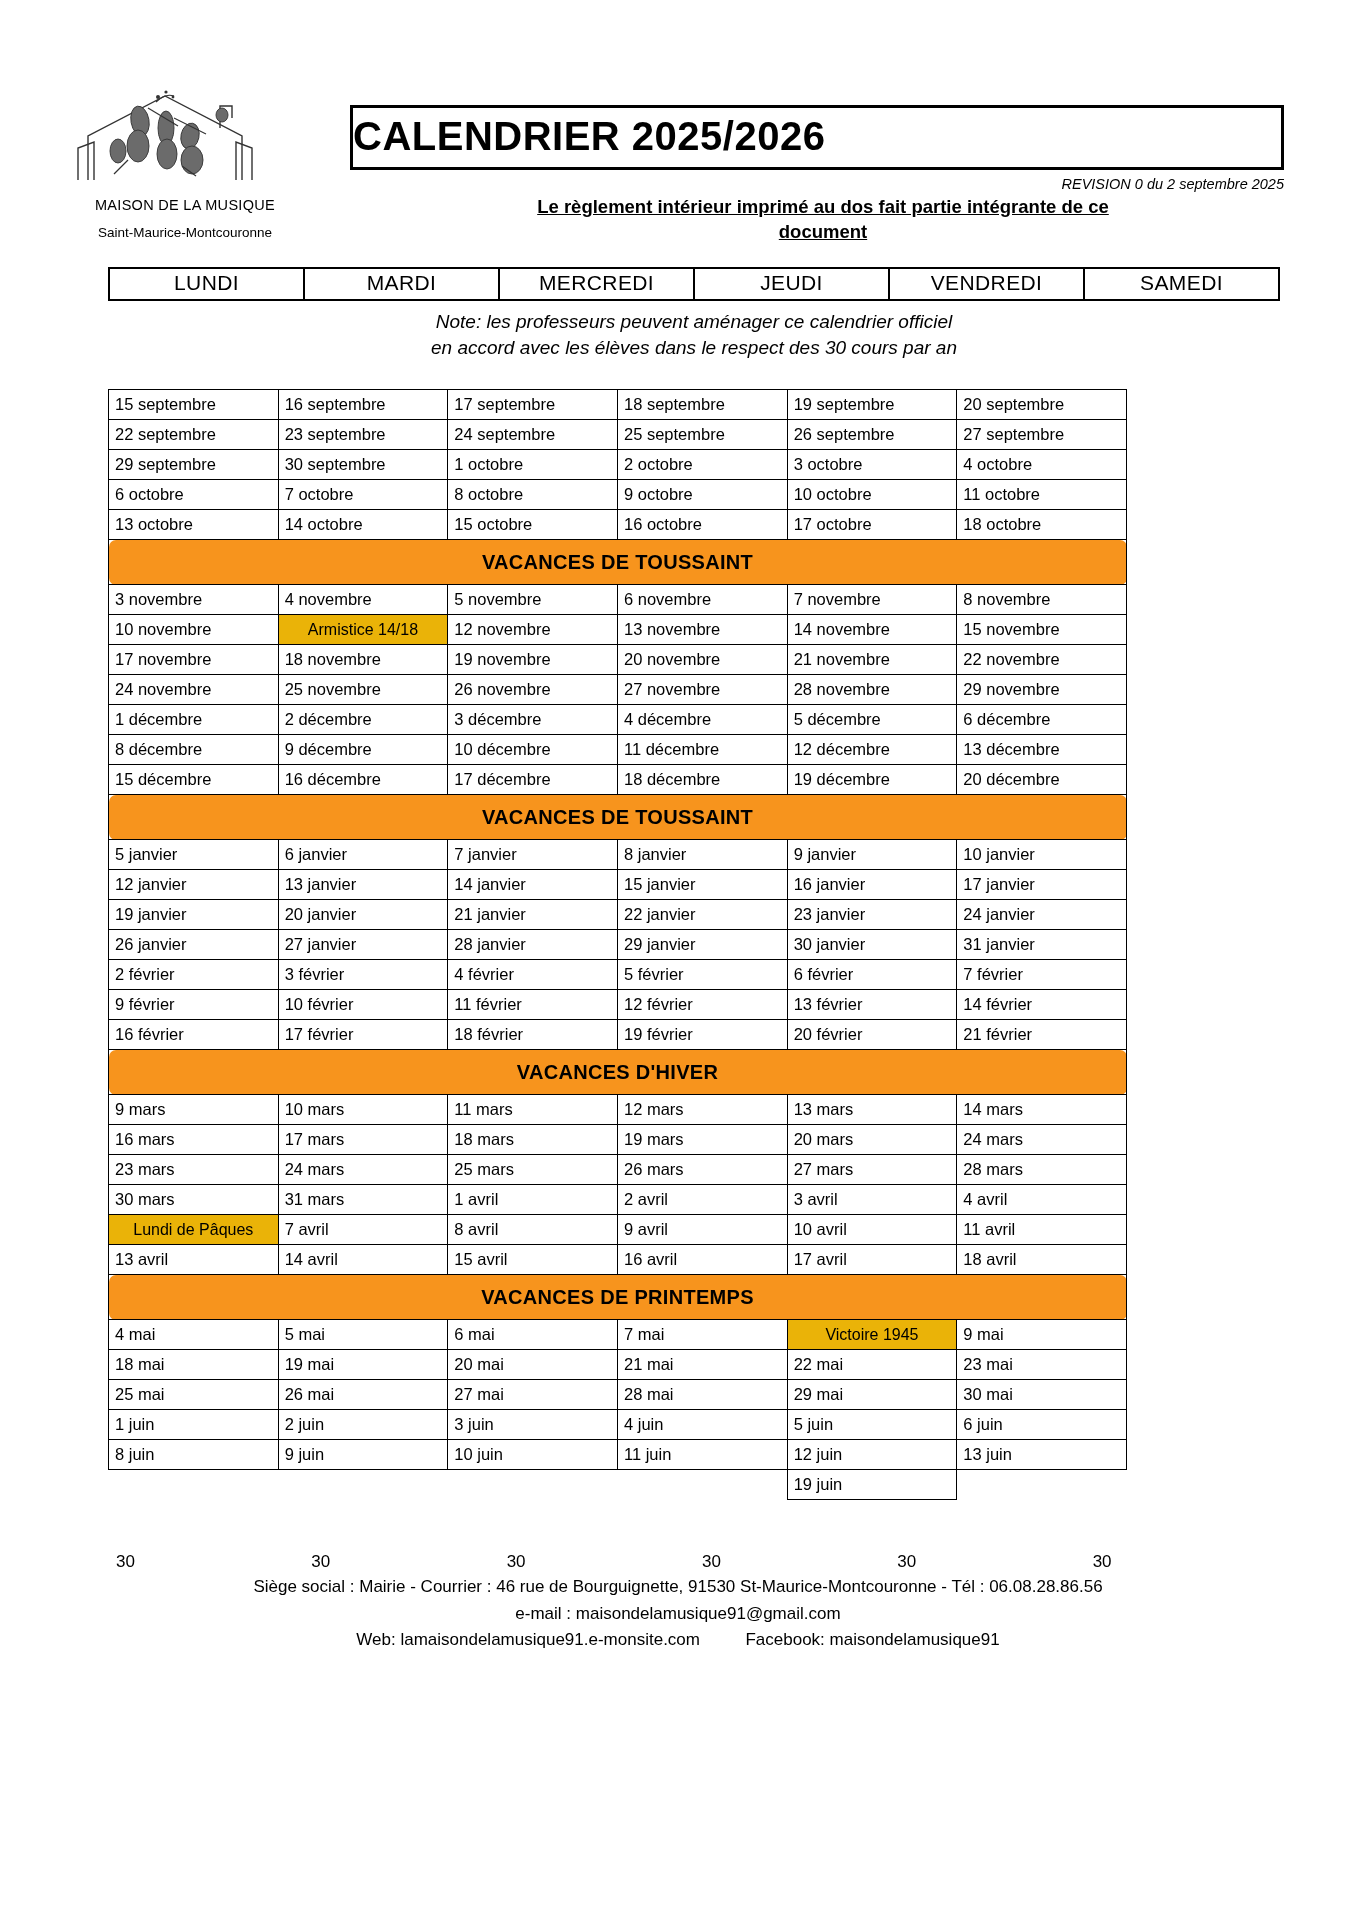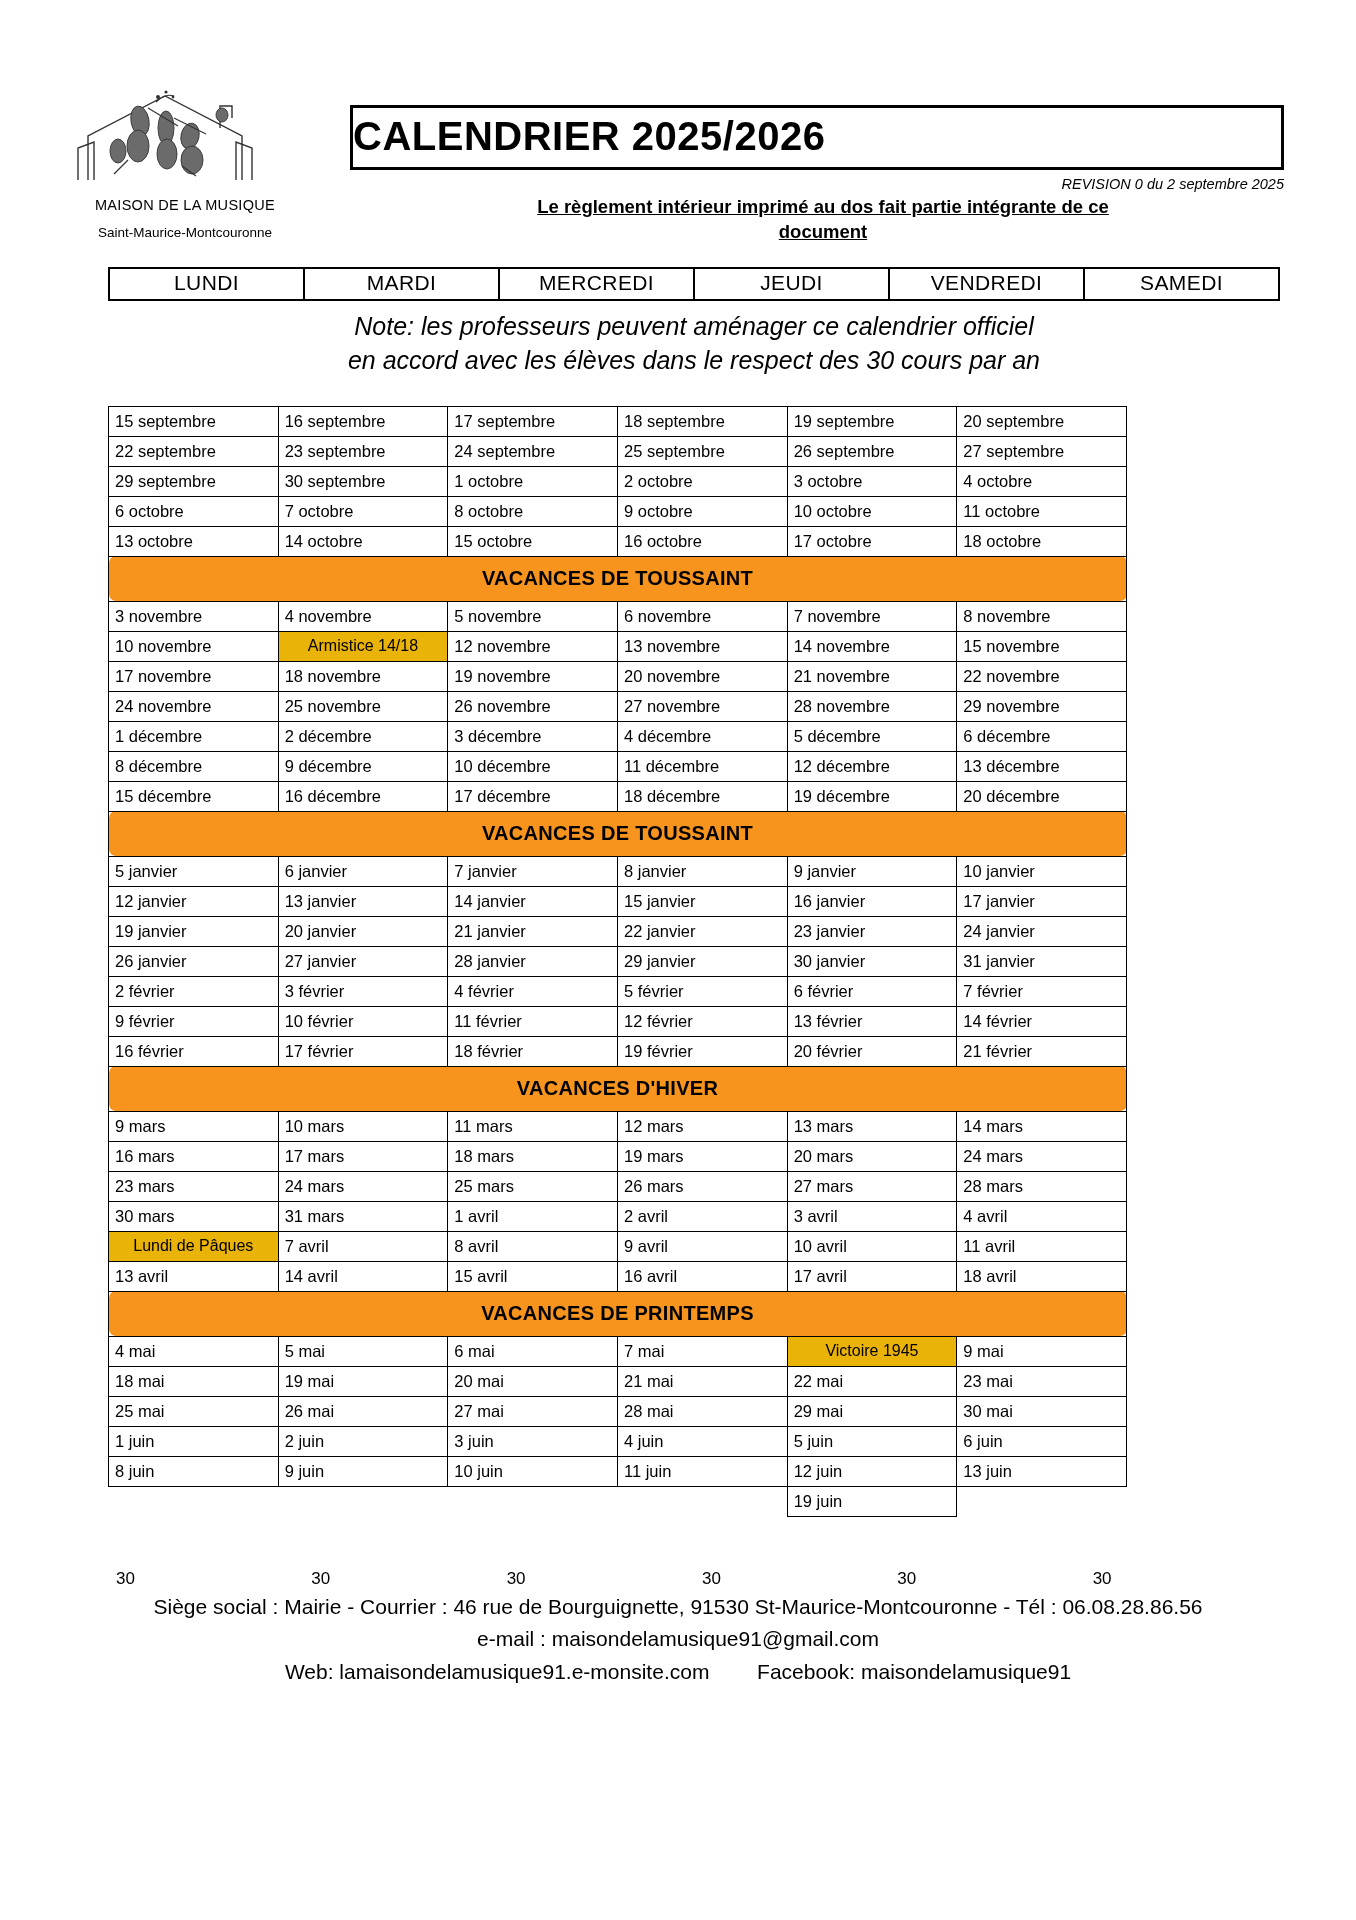--- a/index.html
+++ b/index.html
@@ -105,21 +105,21 @@
     font-size: 21px;
     padding: 2px 0 4px 0;
     border-right: 2.5px solid #000;
     letter-spacing: 0.4px;
   }
   .day-cell:last-child { border-right: none; }
 
   .note {
     text-align: center;
     font-style: italic;
-    font-size: 25px;
+    font-size: 19px;
     line-height: 1.38;
     margin: 8px 40px 0 108px;
     width: 1172px;
     box-sizing: border-box;
   }
 
   
   .calendar {
     margin: 28px 0 0 108px;
     width: 1019px;
@@ -177,21 +177,21 @@
     flex: 1 1 0;
     font-size: 17px;
     text-align: left;
     padding-left: 8px;
   }
 
   
   .footer {
     text-align: center;
     margin-top: 2px;
-    font-size: 21px;
+    font-size: 17px;
     line-height: 1.55;
   }
   .footer div { white-space: nowrap; }
   .footer .web-line span { display: inline-block; }
   .footer .gap { display: inline-block; width: 36px; }
 </style>
 </head>
 <body>
 
 <div class="page">

